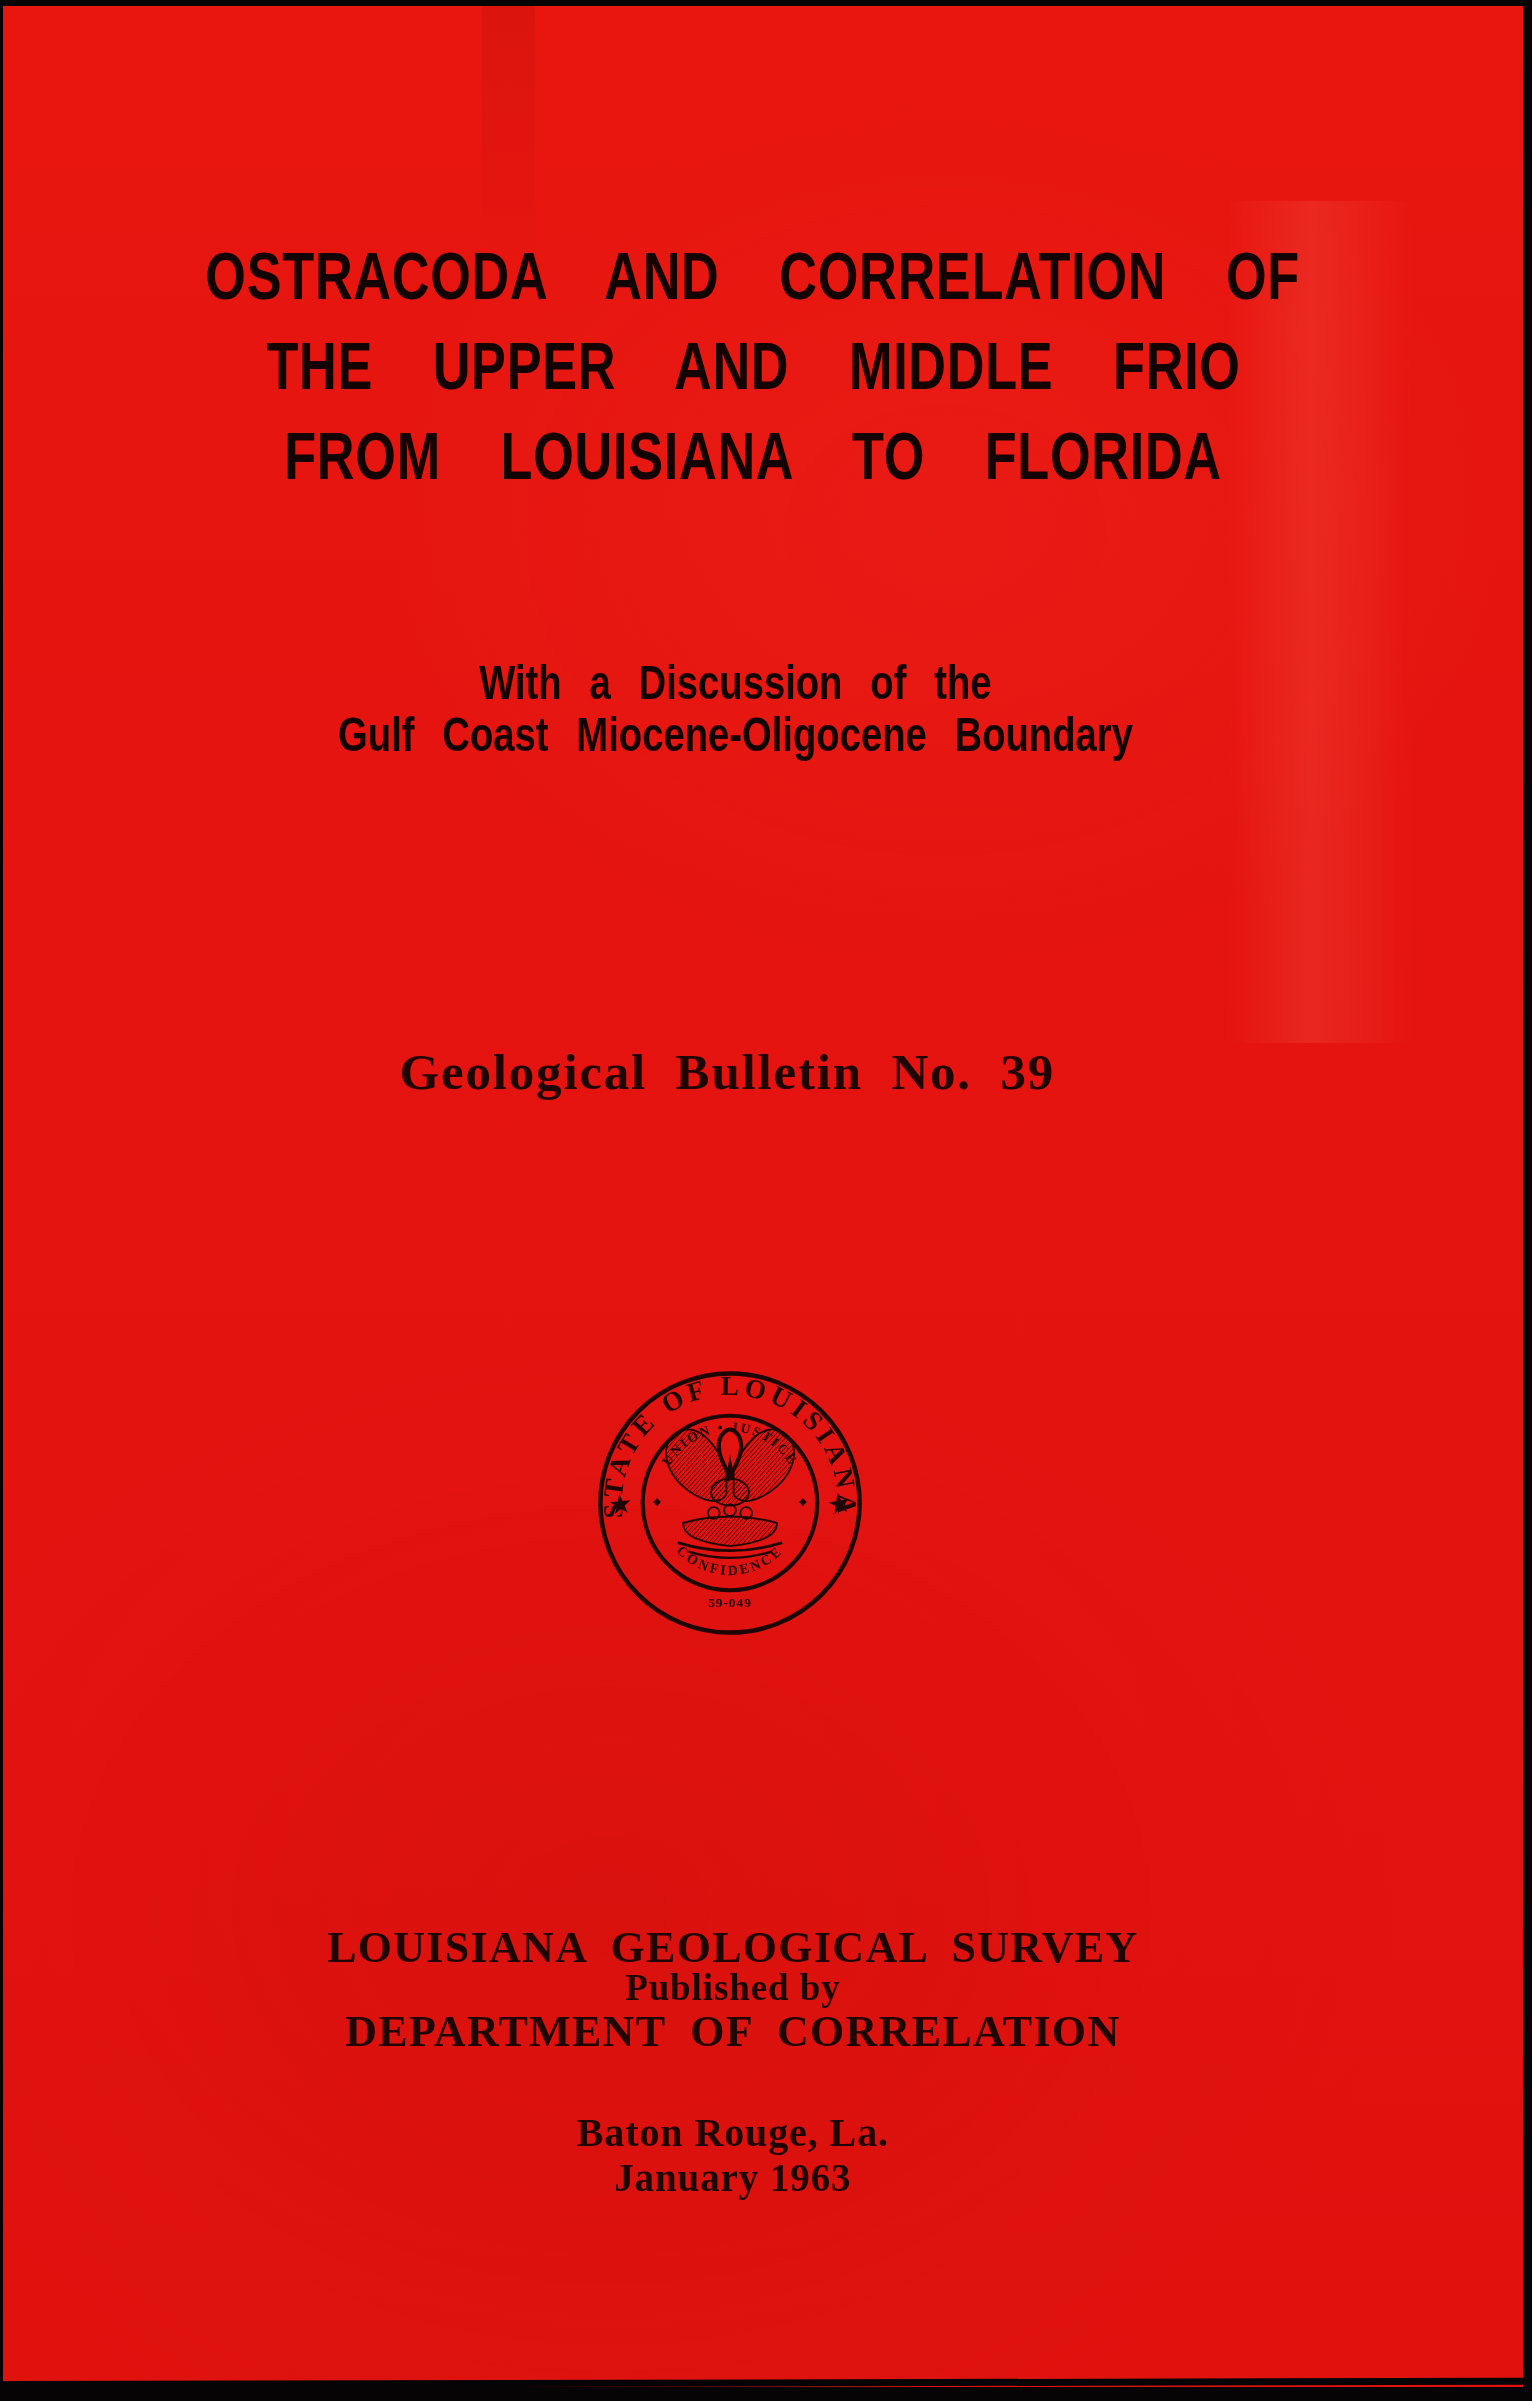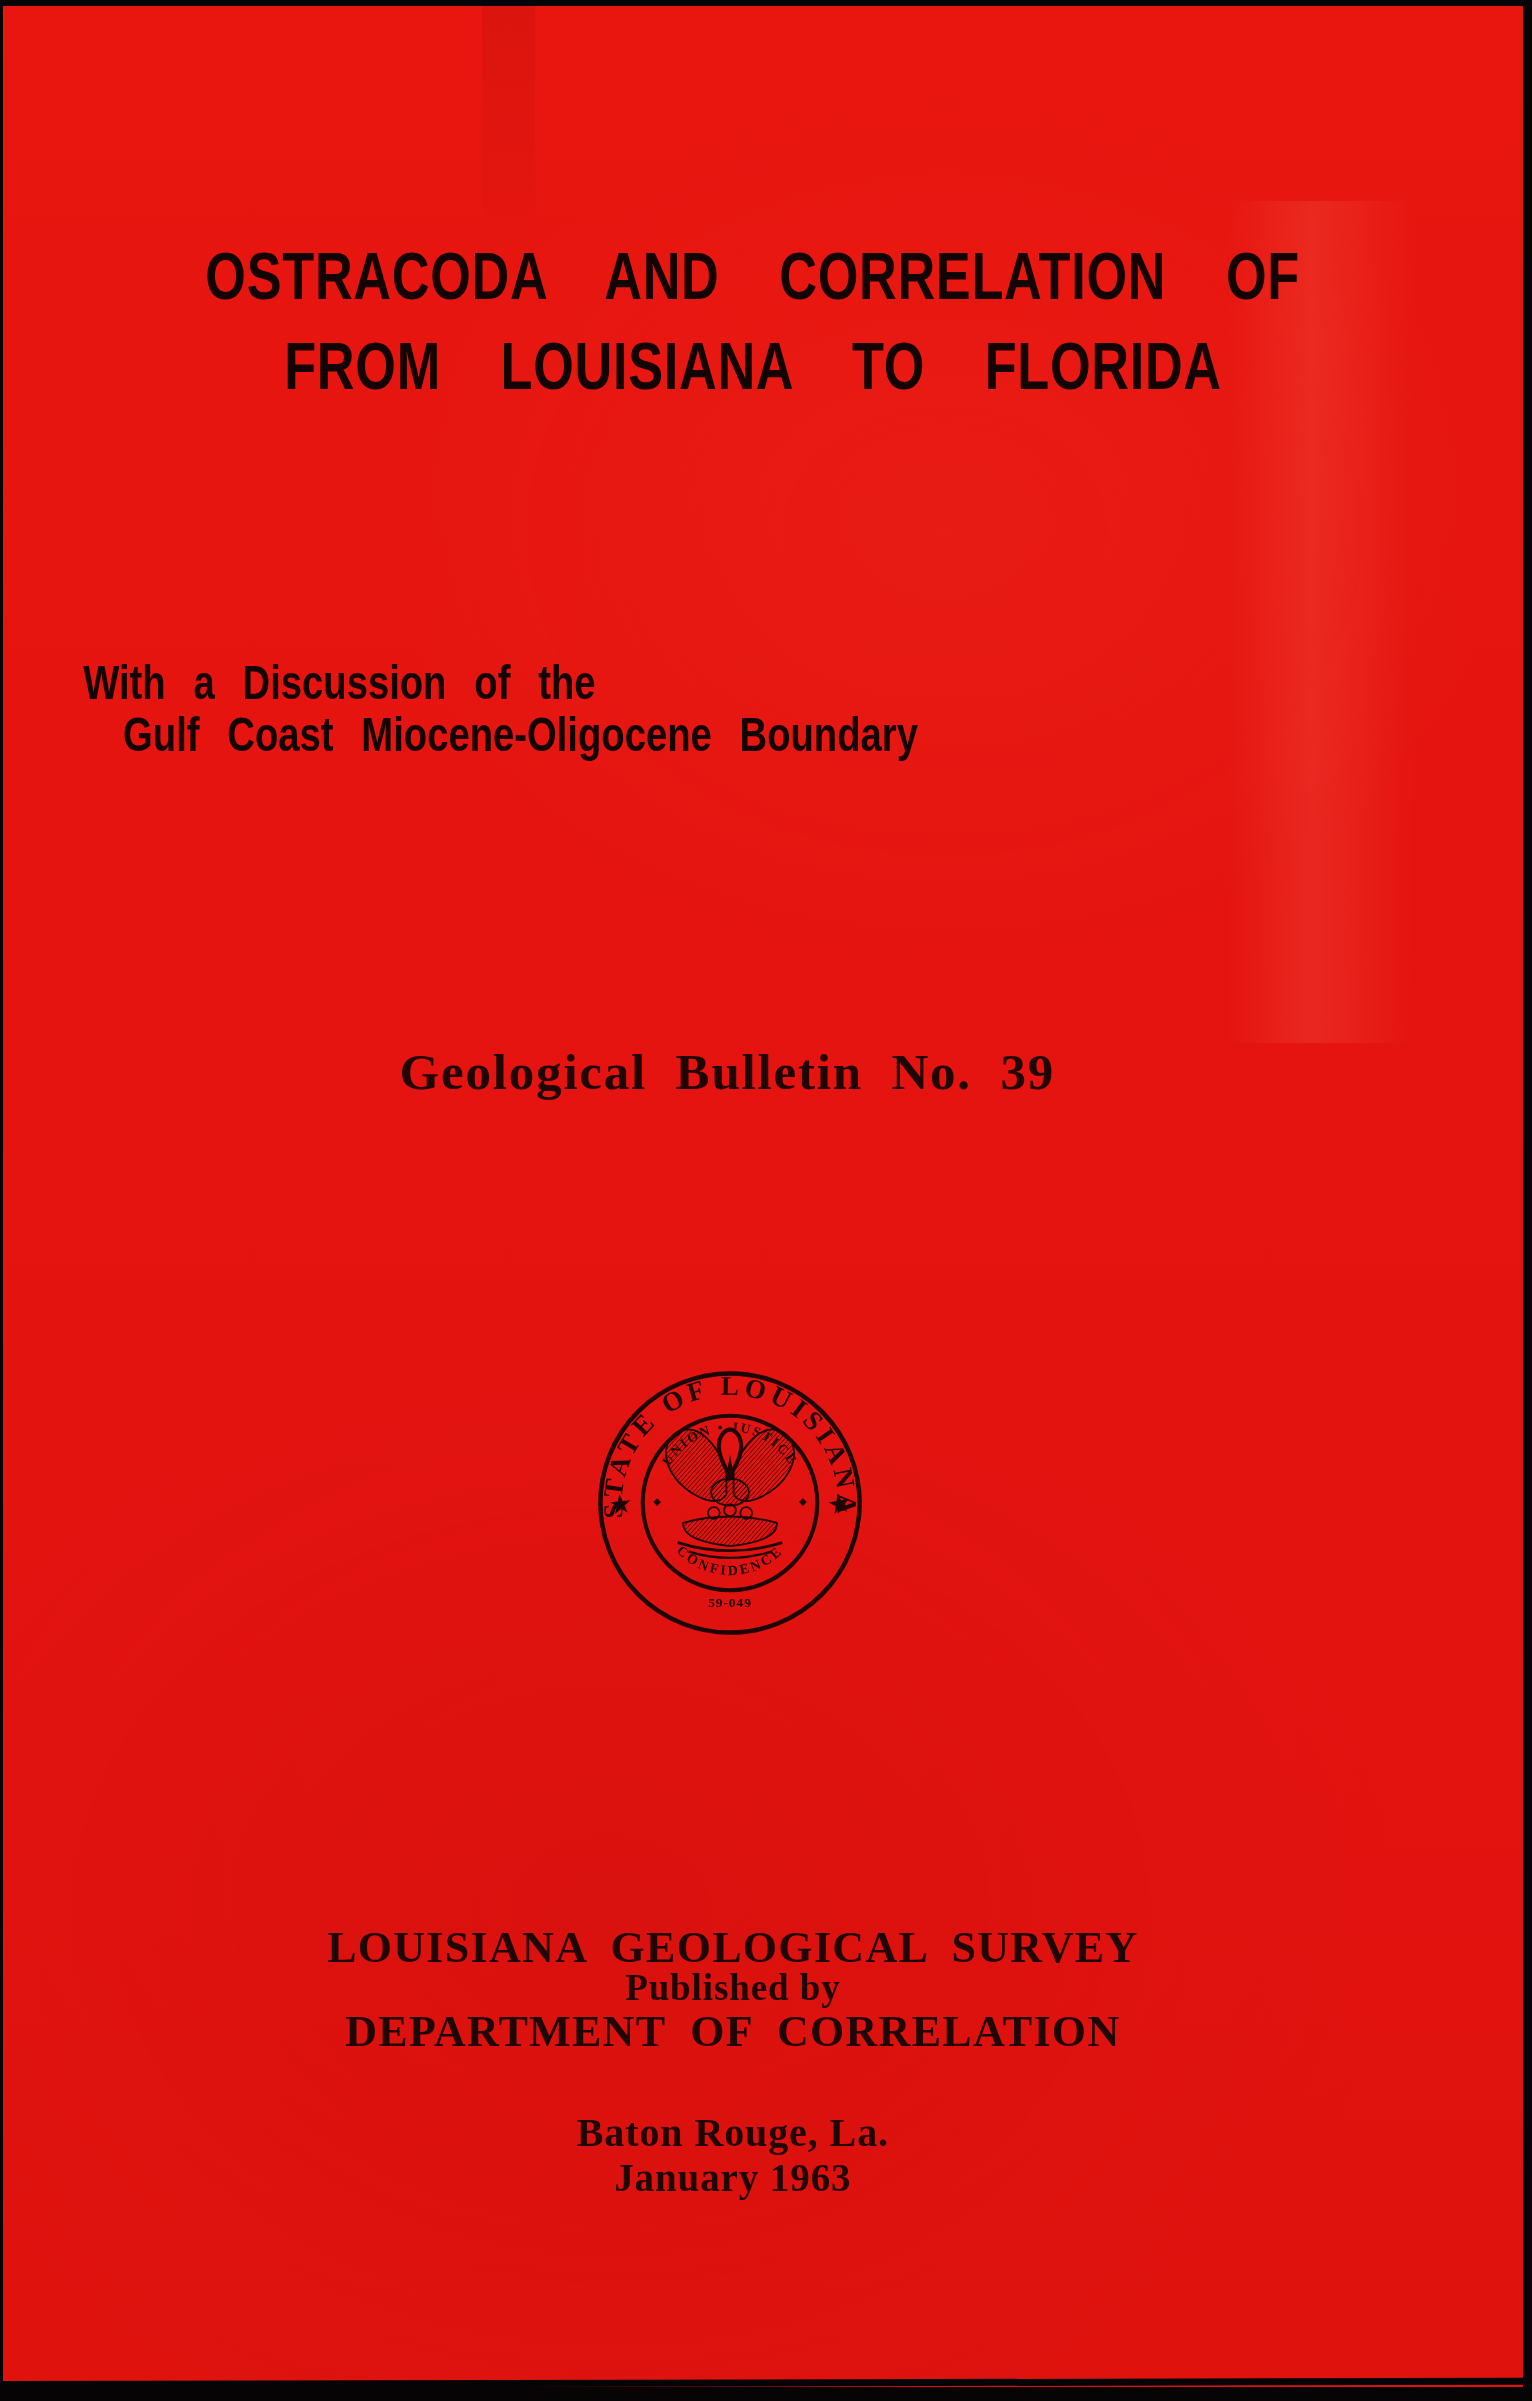--- a/index.html
+++ b/index.html
@@ -51,20 +51,21 @@
   }
   .title-line{
     font-size:67px;
     line-height:90px;
     letter-spacing:0.9px;
   }
   .title-line .cond{word-spacing:0.85em;}
 
   .subtitle-block{
     position:absolute;left:0;right:62px;top:650px;
+    text-align:center;
     margin-left:8px;
   }
   .subtitle-line{
     font-size:49px;
     line-height:52px;
   }
   .subtitle-line .cond{word-spacing:0.45em;}
 
   .bulletin-line{
     position:absolute;left:0;right:71px;top:1014px;
@@ -100,20 +101,21 @@
 </head>
 <body>
 
 <div class="cover">
 
   <div class="streak"></div>
   <div class="streak2"></div>
 
   <div class="title-block ink">
     <div class="title-line"><span class="cond">OSTRACODA AND CORRELATION OF</span></div>
+    <div class="title-line"><span class="cond">THE UPPER AND MIDDLE FRIO</span></div>
     <div class="title-line"><span class="cond">FROM LOUISIANA TO FLORIDA</span></div>
   </div>
 
   <div class="subtitle-block ink">
     <div class="subtitle-line"><span class="cond">With a Discussion of the</span></div>
     <div class="subtitle-line"><span class="cond">Gulf Coast Miocene-Oligocene Boundary</span></div>
   </div>
 
   <div class="bulletin-line serifink">Geological Bulletin No. 39</div>
 

